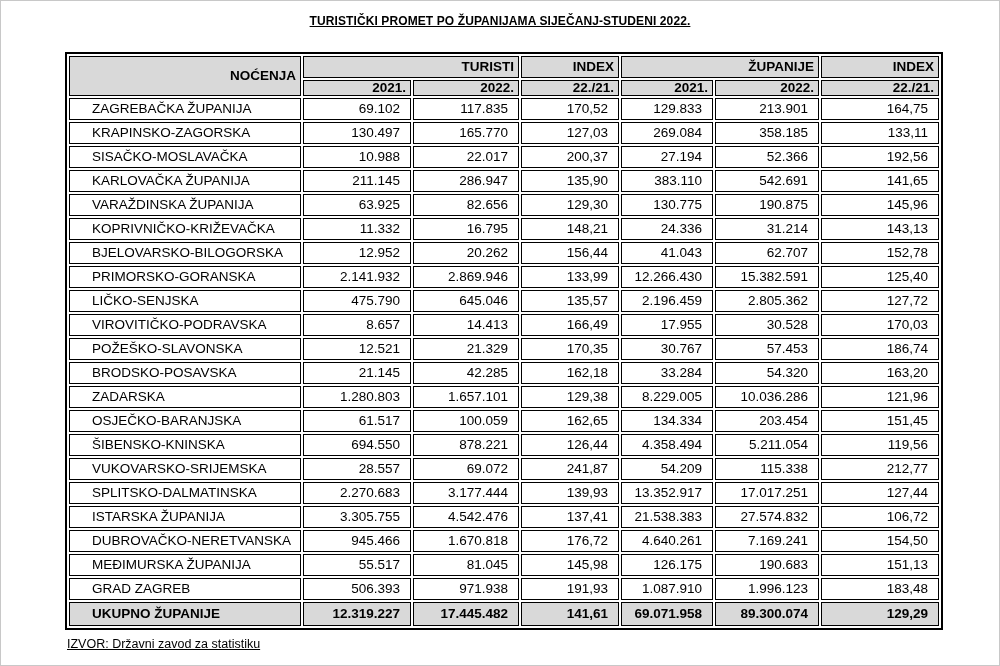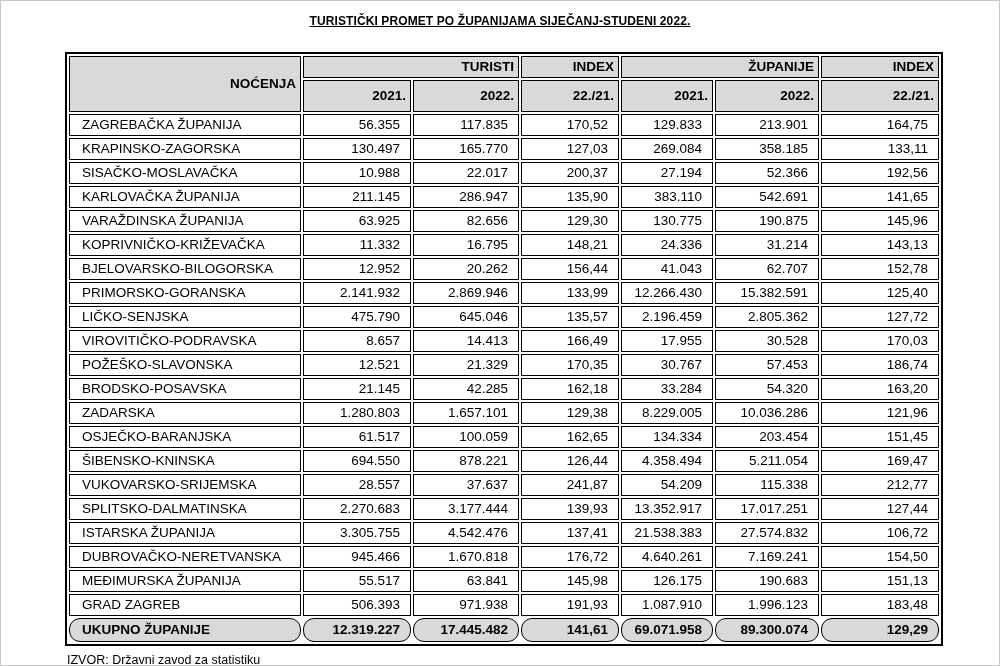--- a/index.html
+++ b/index.html
@@ -49,33 +49,33 @@
     overflow: hidden;
     padding: 0 4px;
     vertical-align: middle;
     color: var(--text);
   }
   thead th {
     background: var(--header-bg);
     font-weight: 700;
     text-align: right;
   }
-  thead tr.year-row th { height: 32px; }
-  td.name { text-align: left;  padding-left: 12px; }
+  thead tr.year-row th { height: 16px; }
+  td.name { text-align: left;  padding-left: 22px; }
   td.num  { text-align: right; padding-right: 10px; }
   tfoot td {
     background: var(--header-bg);
     font-weight: 700;
     height: 24px;
-    border-radius: 11px;
   }
   .source {
     margin: 7px 0 0 66px;
     font-size: 12.5px;
     color: var(--text);
+    text-decoration: underline;
   }
 </style>
 </head>
 <body>
 
 <div class="page">
 
   <div class="title">TURISTIČKI PROMET PO ŽUPANIJAMA SIJEČANJ-STUDENI 2022.</div>
 
   <table class="stats">
@@ -101,21 +101,21 @@
         <th>2022.</th>
         <th>22./21.</th>
         <th>2021.</th>
         <th>2022.</th>
         <th>22./21.</th>
       </tr>
     </thead>
     <tbody>
         <tr>
           <td class="name">ZAGREBAČKA ŽUPANIJA</td>
-          <td class="num">56.355</td>
+          <td class="num">69.102</td>
           <td class="num">117.835</td>
           <td class="num">170,52</td>
           <td class="num">129.833</td>
           <td class="num">213.901</td>
           <td class="num">164,75</td>
         </tr>
         <tr>
           <td class="name">KRAPINSKO-ZAGORSKA</td>
           <td class="num">130.497</td>
           <td class="num">165.770</td>
@@ -232,26 +232,26 @@
           <td class="num">203.454</td>
           <td class="num">151,45</td>
         </tr>
         <tr>
           <td class="name">ŠIBENSKO-KNINSKA</td>
           <td class="num">694.550</td>
           <td class="num">878.221</td>
           <td class="num">126,44</td>
           <td class="num">4.358.494</td>
           <td class="num">5.211.054</td>
-          <td class="num">169,47</td>
+          <td class="num">119,56</td>
         </tr>
         <tr>
           <td class="name">VUKOVARSKO-SRIJEMSKA</td>
           <td class="num">28.557</td>
-          <td class="num">37.637</td>
+          <td class="num">69.072</td>
           <td class="num">241,87</td>
           <td class="num">54.209</td>
           <td class="num">115.338</td>
           <td class="num">212,77</td>
         </tr>
         <tr>
           <td class="name">SPLITSKO-DALMATINSKA</td>
           <td class="num">2.270.683</td>
           <td class="num">3.177.444</td>
           <td class="num">139,93</td>
@@ -273,21 +273,21 @@
           <td class="num">945.466</td>
           <td class="num">1.670.818</td>
           <td class="num">176,72</td>
           <td class="num">4.640.261</td>
           <td class="num">7.169.241</td>
           <td class="num">154,50</td>
         </tr>
         <tr>
           <td class="name">MEĐIMURSKA ŽUPANIJA</td>
           <td class="num">55.517</td>
-          <td class="num">63.841</td>
+          <td class="num">81.045</td>
           <td class="num">145,98</td>
           <td class="num">126.175</td>
           <td class="num">190.683</td>
           <td class="num">151,13</td>
         </tr>
         <tr>
           <td class="name">GRAD ZAGREB</td>
           <td class="num">506.393</td>
           <td class="num">971.938</td>
           <td class="num">191,93</td>

